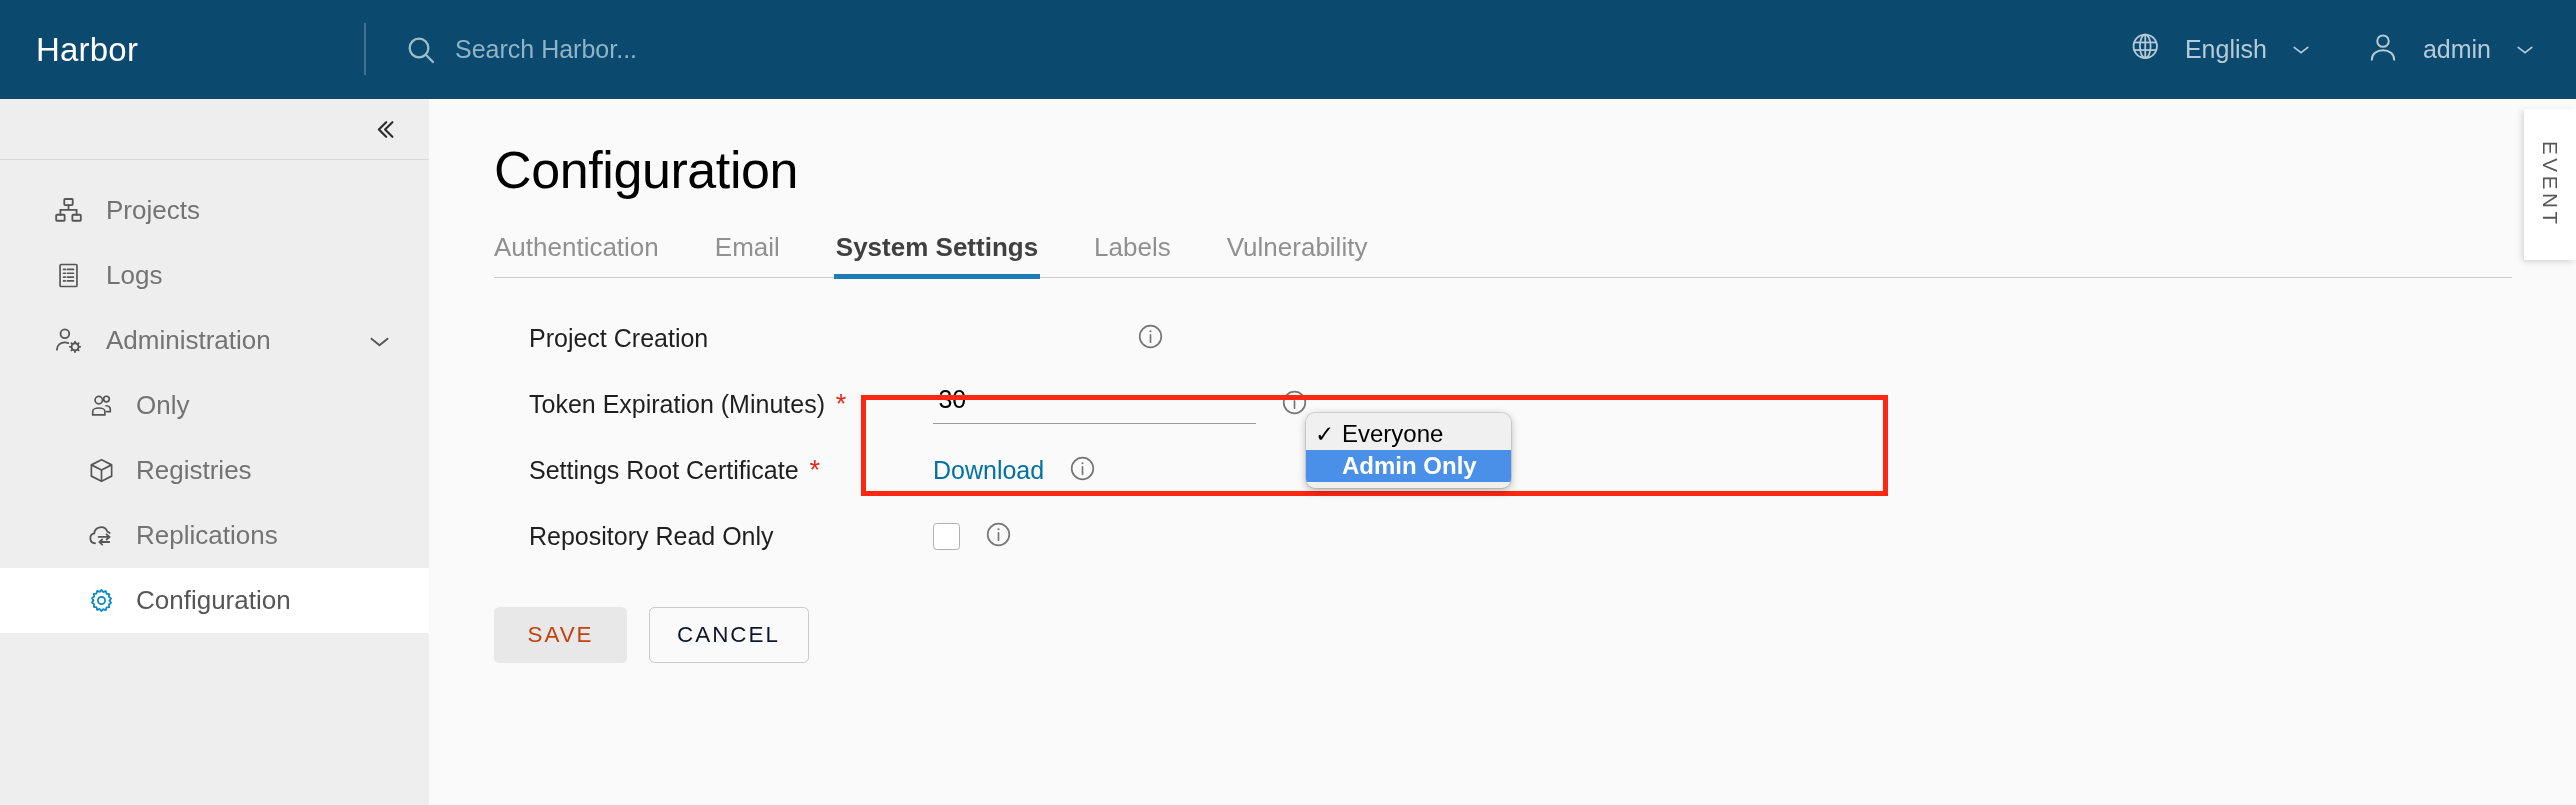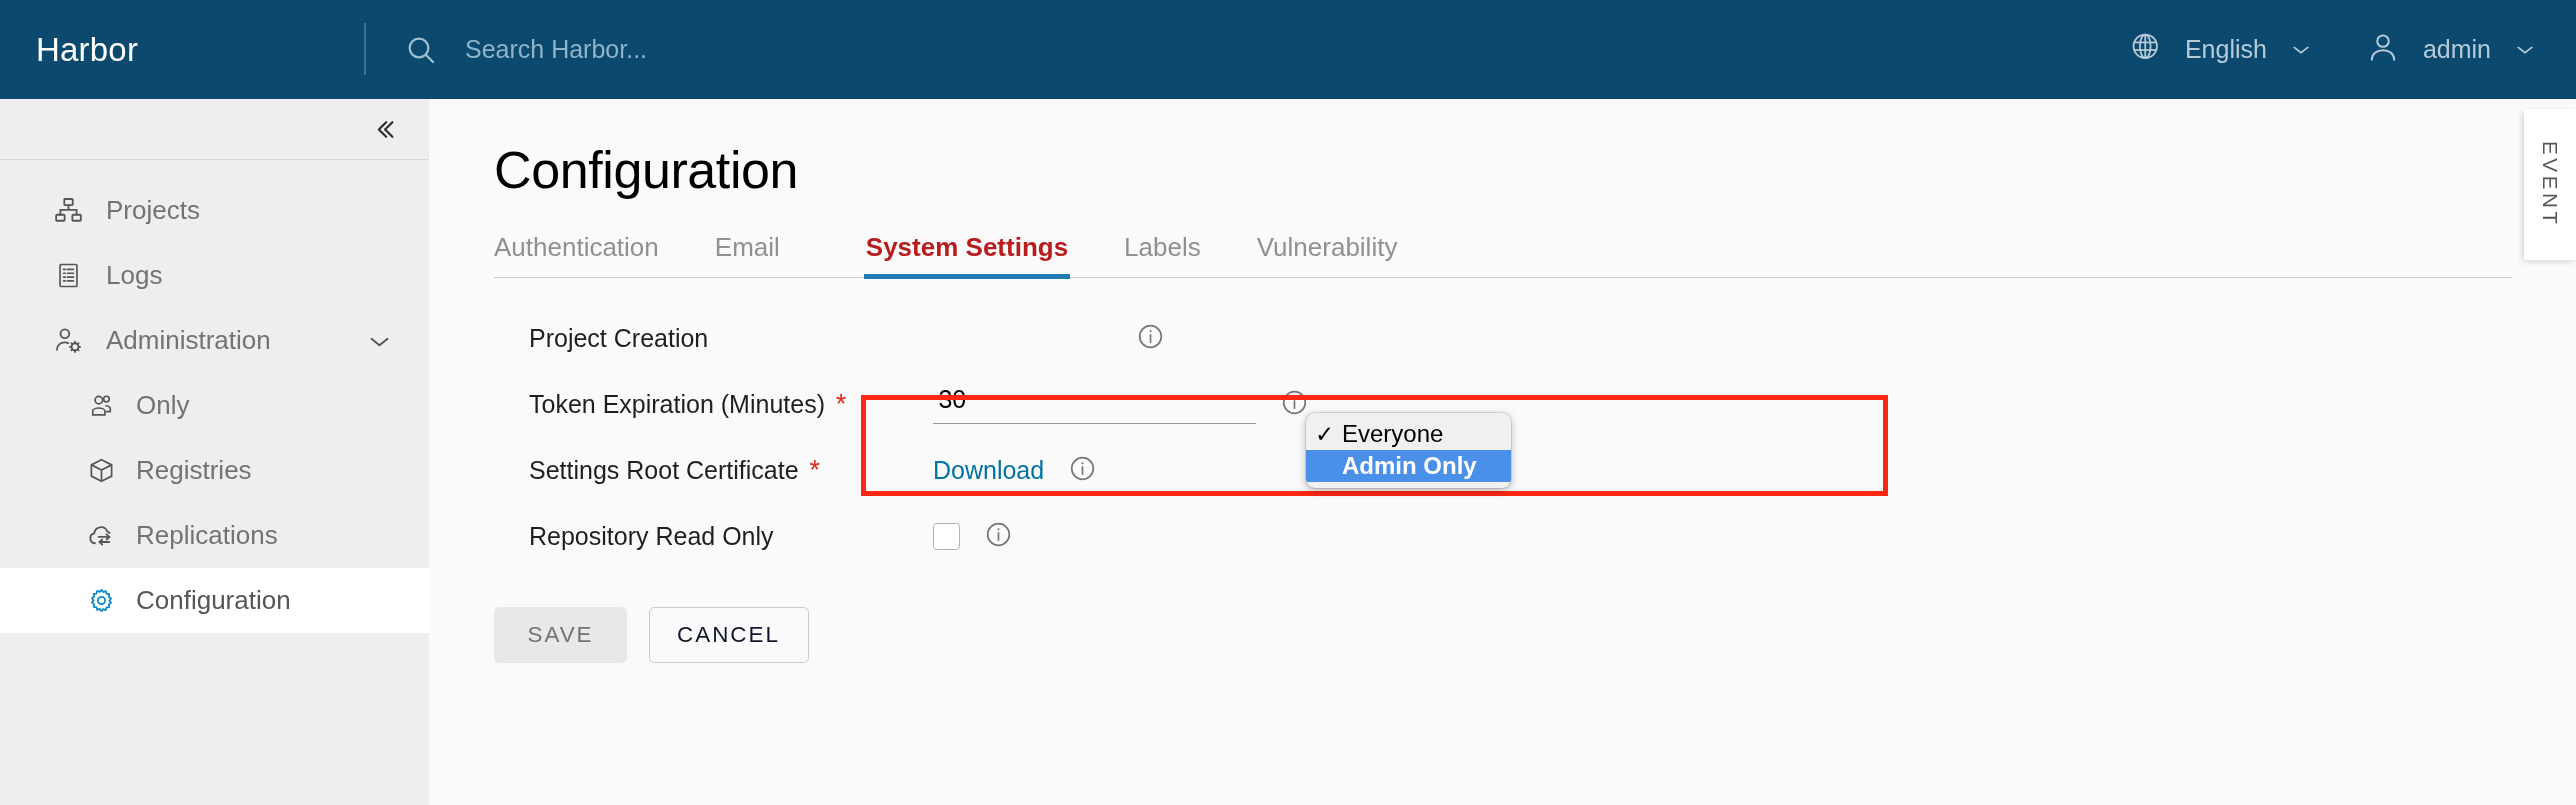--- a/index.html
+++ b/index.html
@@ -25,21 +25,21 @@
   }
   #brand-title {
     color: #ffffff; font-size: 33px; font-weight: 400;
     letter-spacing: 0.2px;
   }
   #brand::after {
     content: ""; position: absolute; right: 0; top: 23px;
     width: 1.8px; height: 52px; background: rgba(255,255,255,0.22);
   }
   #search-area {
-    display: flex; align-items: center; gap: 28px;
+    display: flex; align-items: center; gap: 18px;
     padding-left: 39px; flex: 1; height: 99px;
   }
   .mag-icon { width: 32px; height: 32px; display:block; }
   #search-input {
     background: transparent; border: none; outline: none;
     color: #ffffff; font-size: 25px;
     font-family: "Liberation Sans", sans-serif;
     width: 538px; height: 39px;
   }
   #search-input::placeholder { color: #8fb4c8; opacity: 1; }
@@ -108,21 +108,21 @@
     margin: 32px 0 0 65px;
     border-bottom: 1.8px solid #cccccc;
     width: 2018px;
     text-align: center;
   }
   .tab {
     font-size: 26px; color: #909090;
     padding: 0 0 14.4px 0; margin-right: 56px;
     cursor: pointer; position: relative; white-space: nowrap;
   }
-  .tab.active { color: #b91c1c; font-weight: bold; margin-left: 30px; }
+  .tab.active { color: #404040; font-weight: bold; }
   .tab.active::after {
     content: ""; position: absolute;
     left: -1.8px; right: -1.8px; bottom: -1.8px; height: 5.4px;
     background: #1c7cb5;
   }
 
   
   #form {
     margin-left: 100px; padding-top: 27px; position: relative;
   }
@@ -186,21 +186,21 @@
   }
 
   
   #btn-row { margin-left: 65px; padding-top: 38px; display: flex; gap: 21.5px; }
   .btn {
     height: 56px; min-width: 133px;
     display: flex; align-items: center; justify-content: center;
     font-size: 22.4px; letter-spacing: 2px;
     border-radius: 5.4px; cursor: pointer;
   }
-  #save-btn { background: #e8e8e8; color: #737373; border: none; }
+  #save-btn { background: #e8e8e8; color: #c2410c; border: none; }
   #cancel-btn { background: transparent; color: #0f172a; border: 1.8px solid #c9c9c9; min-width: 160px; }
 
   
   #event-tab {
     position: absolute; right: 0; top: 109px;
     width: 52px; height: 151px;
     background: #ffffff;
     box-shadow: -1.8px 1.8px 6.3px rgba(0,0,0,0.17);
     display: flex; align-items: center; justify-content: center;
     cursor: pointer; z-index: 40;

